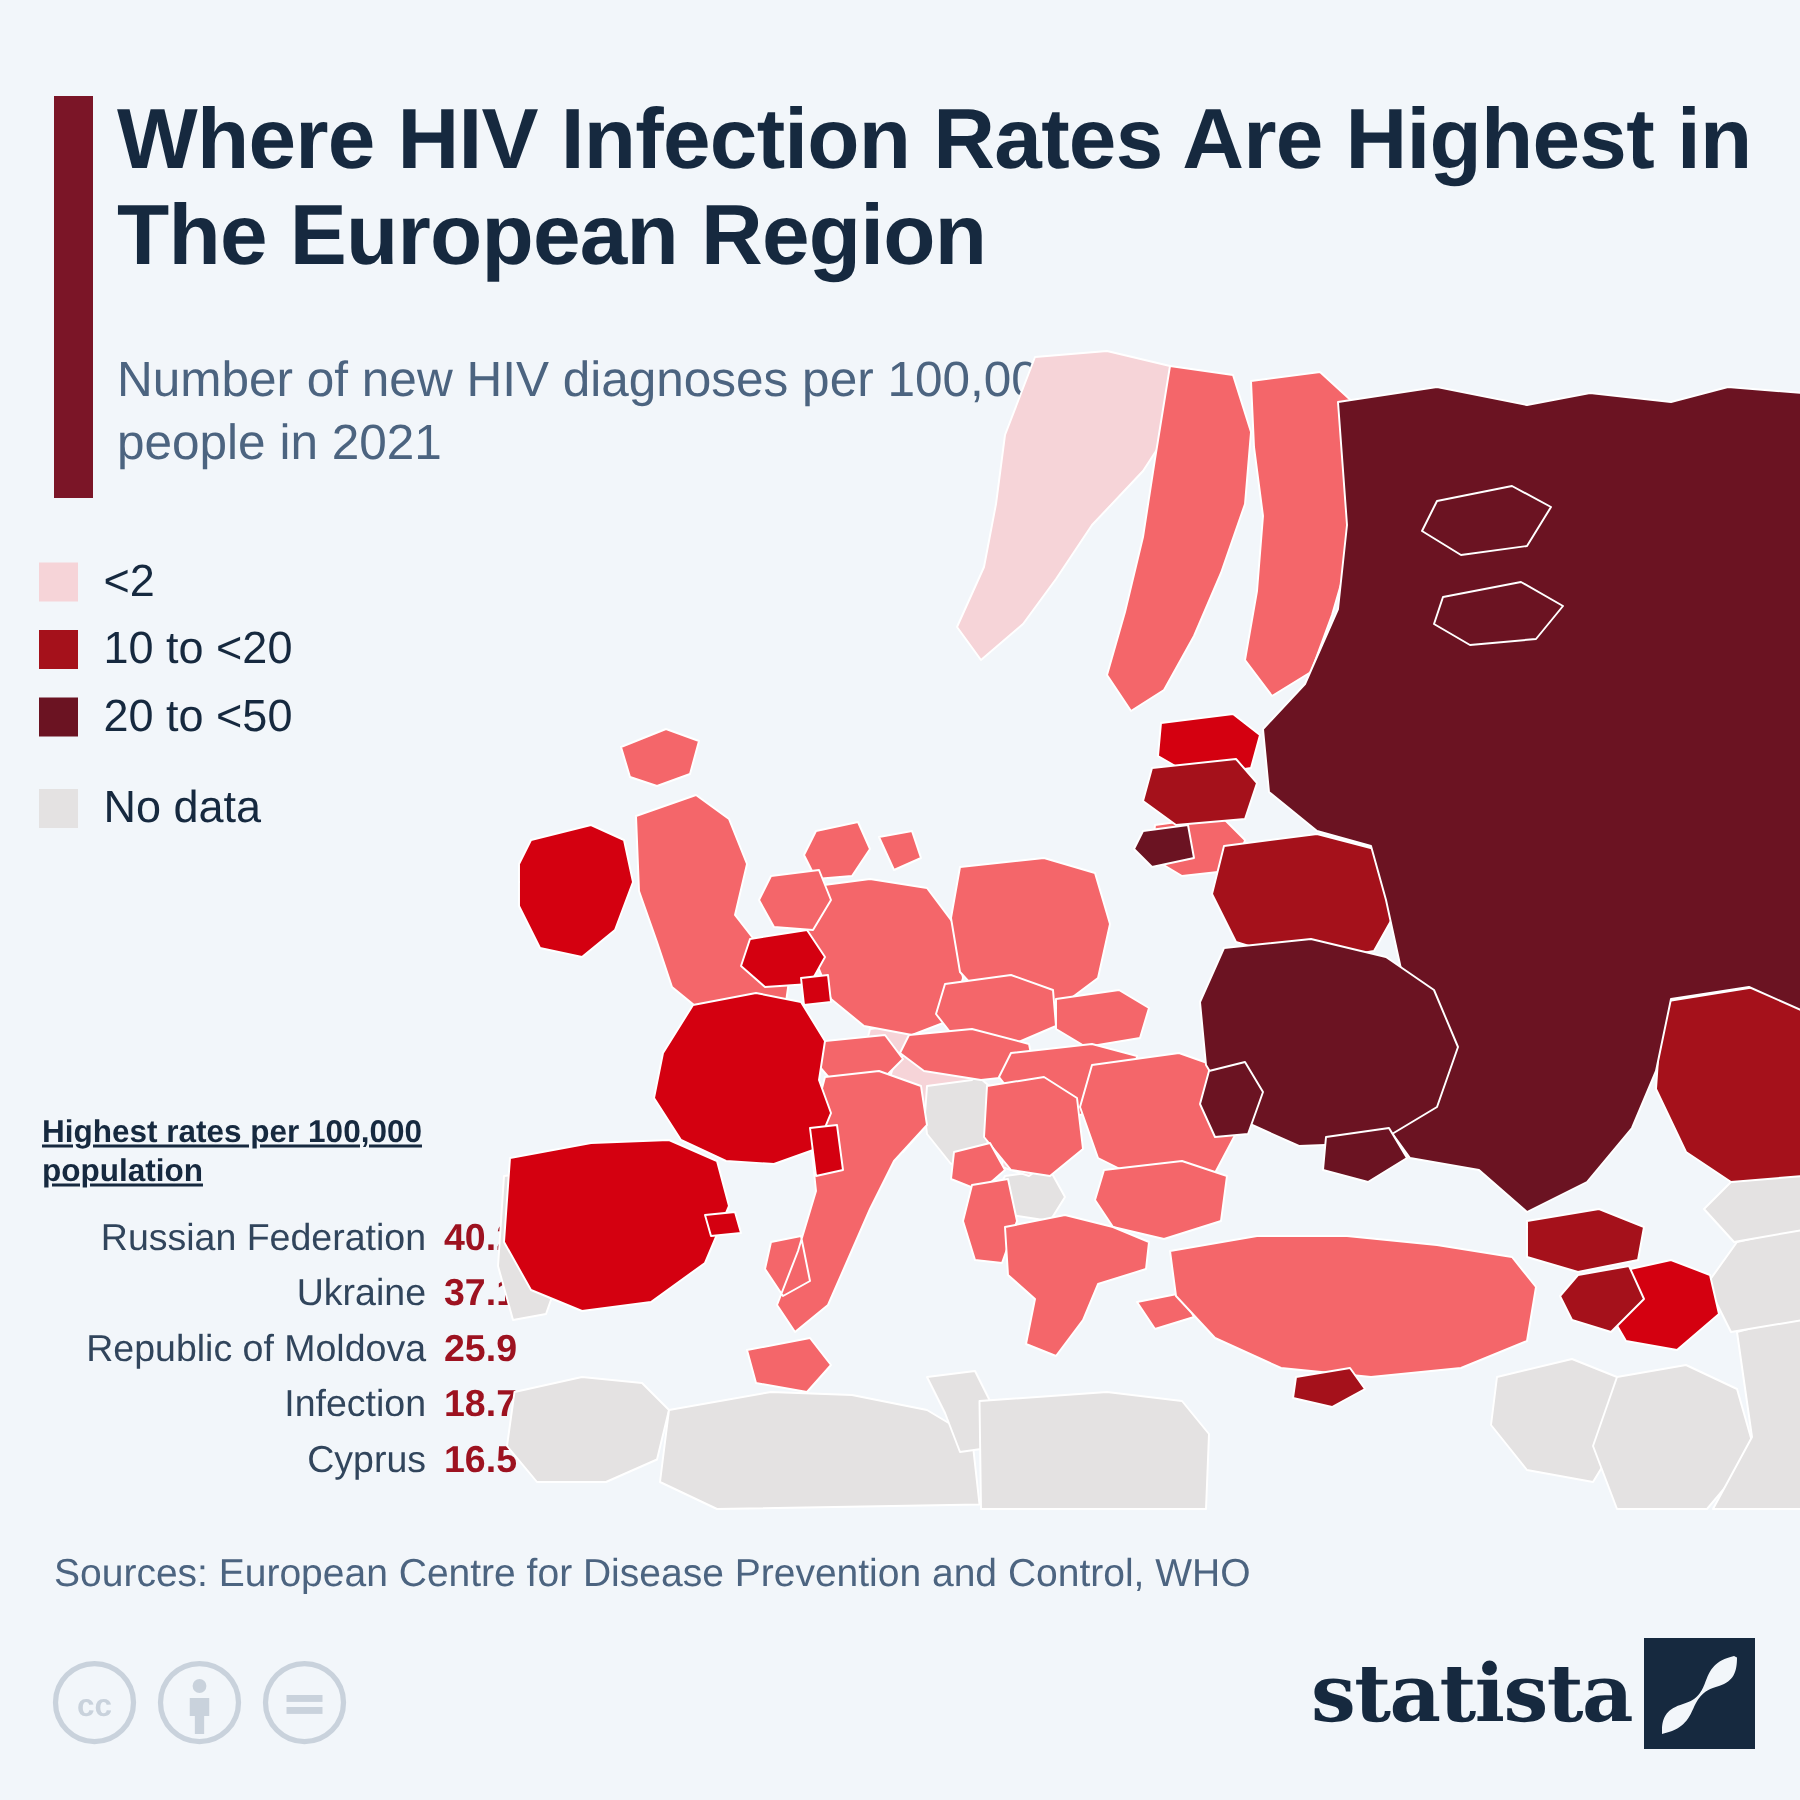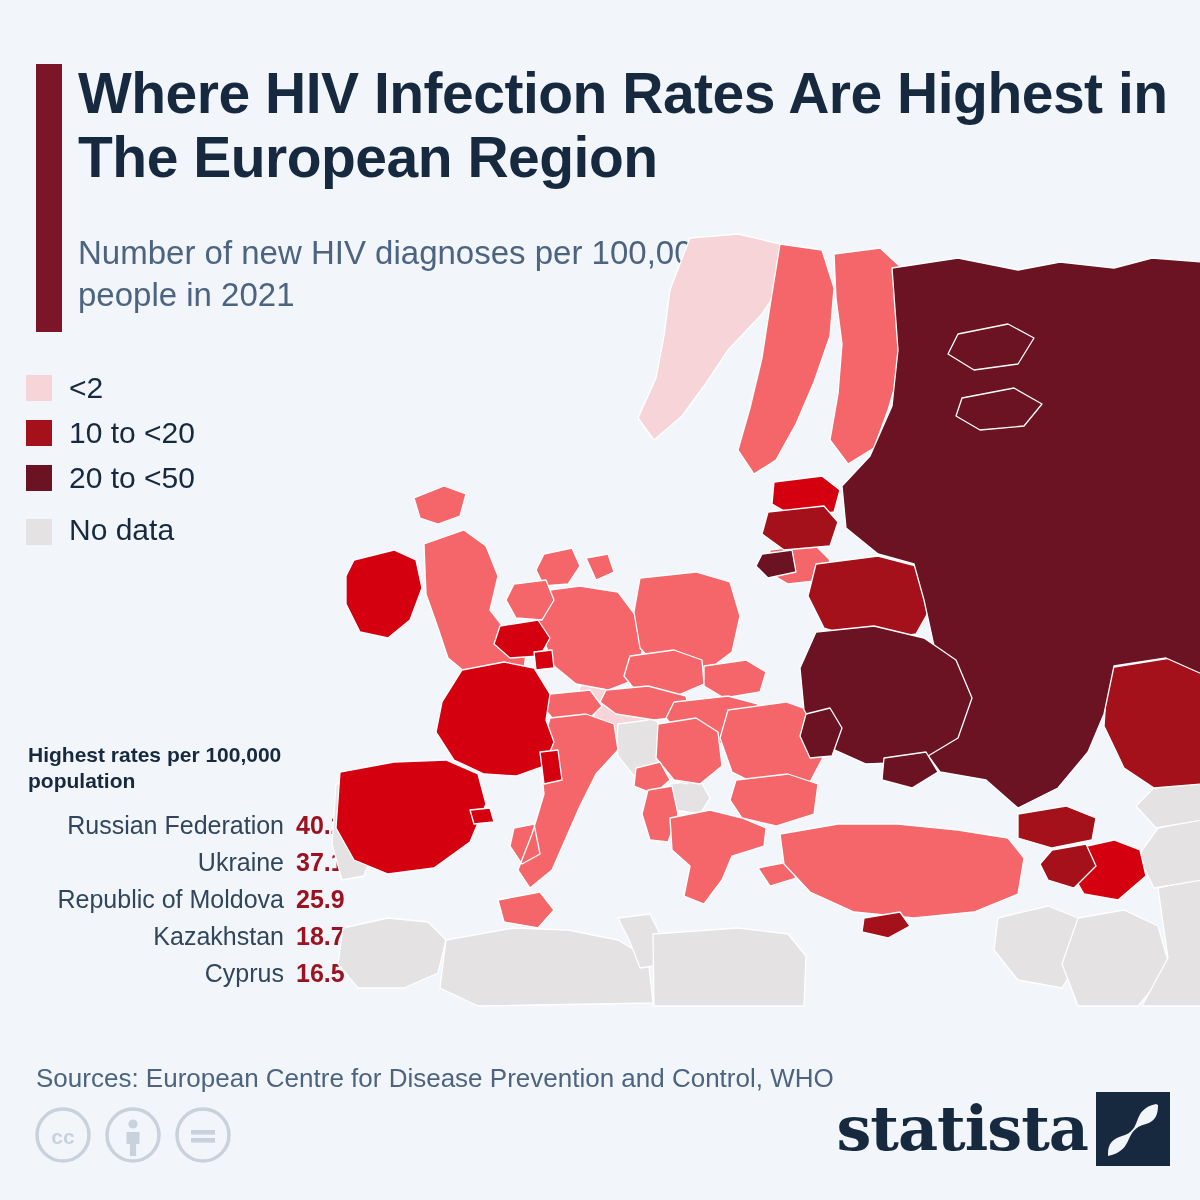--- a/index.html
+++ b/index.html
@@ -25,47 +25,48 @@
   }
   .subtitle{
     position:absolute;left:78px;top:232px;width:700px;
     font-size:33px;line-height:1.28;font-weight:normal;
     color:#4c6480;
   }
 
   
   .legend{position:absolute;left:26px;top:365px;width:300px;}
   .legend-row{display:flex;align-items:center;height:45px;}
-  .legend-row.gap{align-items:flex-end;}
+  .legend-row.gap{margin-top:16px;}
   .swatch{width:26px;height:26px;flex:0 0 26px;}
   .legend-label{margin-left:17px;font-size:30px;color:#16293f;line-height:1;}
 
   
   .ranks{position:absolute;left:28px;top:742px;width:330px;}
   .ranks-title{
     font-size:21px;font-weight:bold;color:#16293f;line-height:1.25;
     margin-bottom:16px;
+    text-decoration:underline;
   }
   .rank-row{
     display:flex;justify-content:flex-end;align-items:baseline;
     height:37px;
   }
   .rank-name{font-size:25px;color:#31455c;}
   .rank-val{font-size:25px;font-weight:bold;color:#9d1220;margin-left:12px;min-width:62px;text-align:left;}
 
   
   .sources{
     position:absolute;left:36px;top:1033px;
-    font-size:26px;color:#4c6480;margin-top:30px;
+    font-size:26px;color:#4c6480;
   }
   .cc-icons{position:absolute;left:34px;top:1106px;display:flex;gap:12px;}
   .statista{position:absolute;right:30px;top:1092px;display:flex;align-items:center;}
   .statista-word{
     font-family:"DejaVu Serif", serif;
-    font-weight:bold;font-size:62px;color:#16293f;
+    font-weight:bold;font-size:53px;color:#16293f;
     letter-spacing:-1px;line-height:1;
   }
 
   
   .map-wrap{position:absolute;left:318px;top:228px;width:884px;height:784px;}
   svg.map{display:block;width:884px;height:784px;}
   .bd{stroke:#ffffff;stroke-width:1.3;stroke-linejoin:round;}
 </style>
 </head>
 <body>
@@ -103,21 +104,21 @@
     </div>
     <div class="rank-row">
       <span class="rank-name">Ukraine</span>
       <span class="rank-val">37.1</span>
     </div>
     <div class="rank-row">
       <span class="rank-name">Republic of Moldova</span>
       <span class="rank-val">25.9</span>
     </div>
     <div class="rank-row">
-      <span class="rank-name">Kazakhstan</span>
+      <span class="rank-name">Infection</span>
       <span class="rank-val">18.7</span>
     </div>
     <div class="rank-row">
       <span class="rank-name">Cyprus</span>
       <span class="rank-val">16.5</span>
     </div>
   </div>
 
   <div class="map-wrap">
   <svg class="map" viewBox="0 0 884 784" xmlns="http://www.w3.org/2000/svg">

